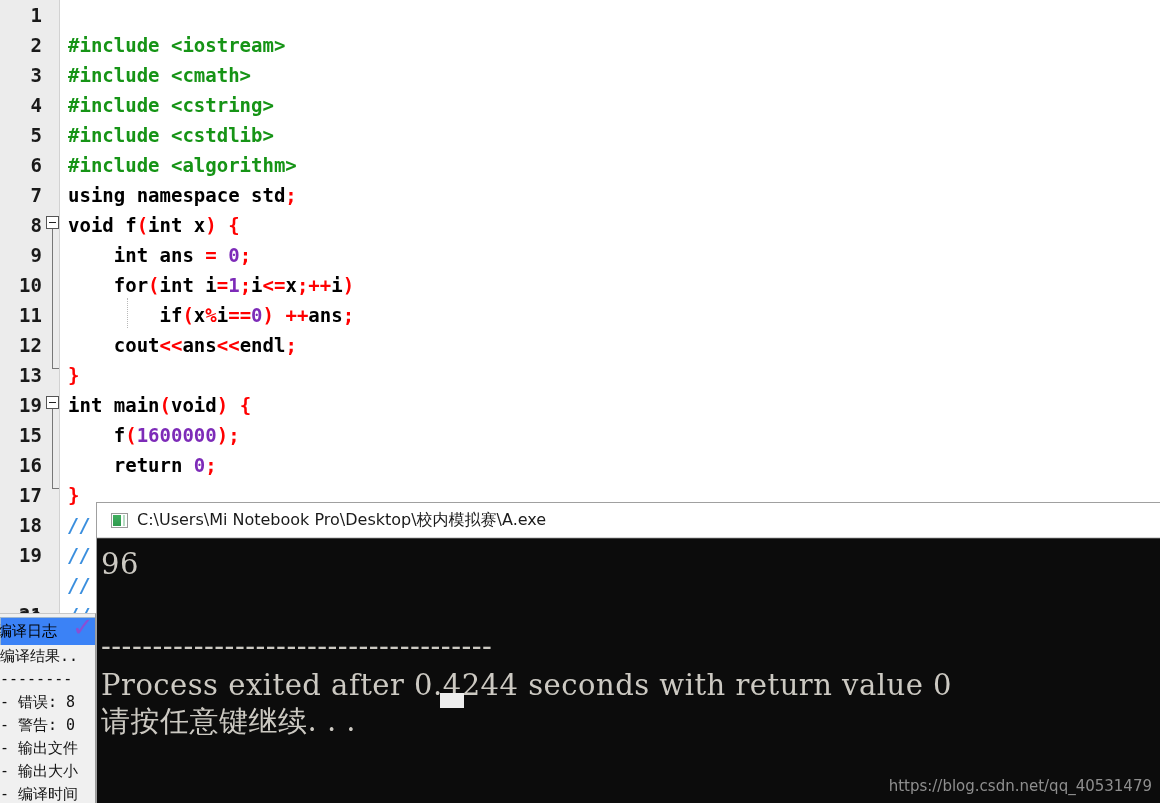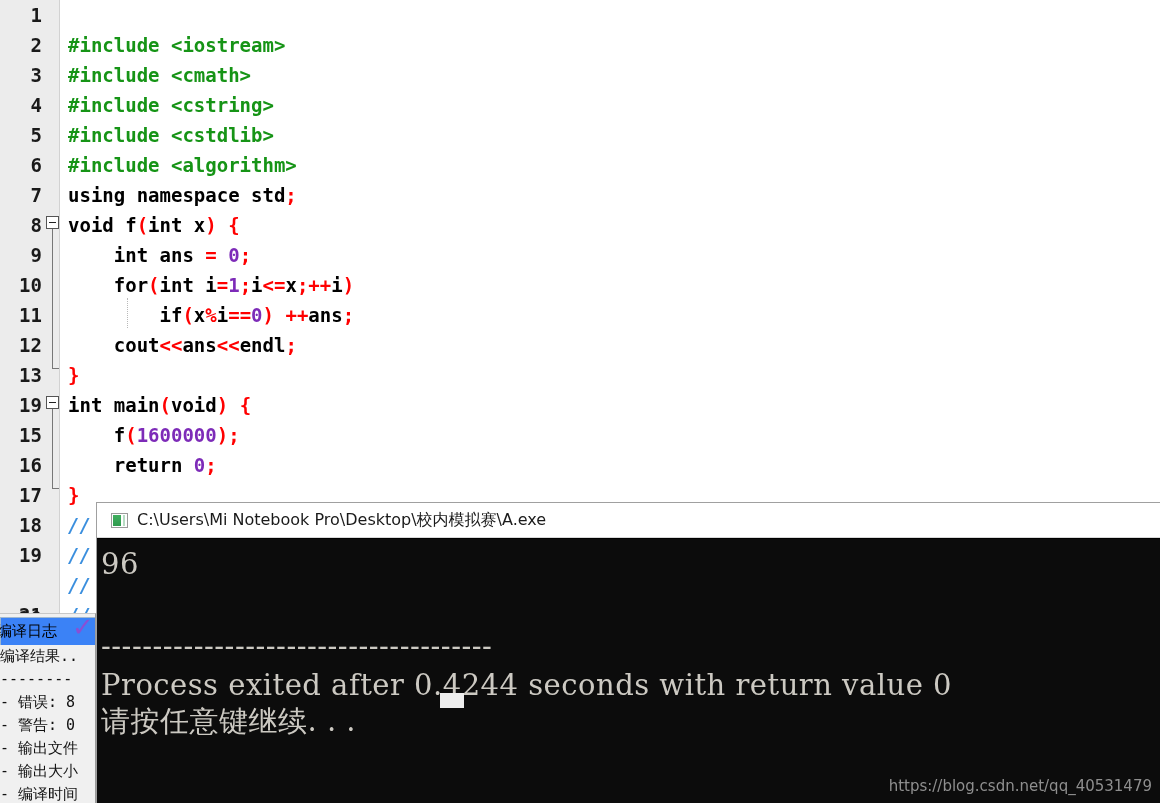--- a/index.html
+++ b/index.html
@@ -135,21 +135,21 @@
     white-space: nowrap;
     overflow: hidden;
   }
   #logbody div { height: 23px; overflow: hidden; }
 
   
   #console {
     position: absolute;
     left: 96px; top: 502px;
     width: 1064px; height: 301px;
-    background: #000000;
+    background: #404040;
     border-left: 1px solid #a0a0a0;
     border-top: 1px solid #a0a0a0;
     overflow: hidden;
   }
   #consoletitle {
     position: absolute;
     left: 0; top: 0;
     width: 1064px; height: 35px;
     background: #ffffff;
     border-bottom: 1px solid #d8d8d8;

